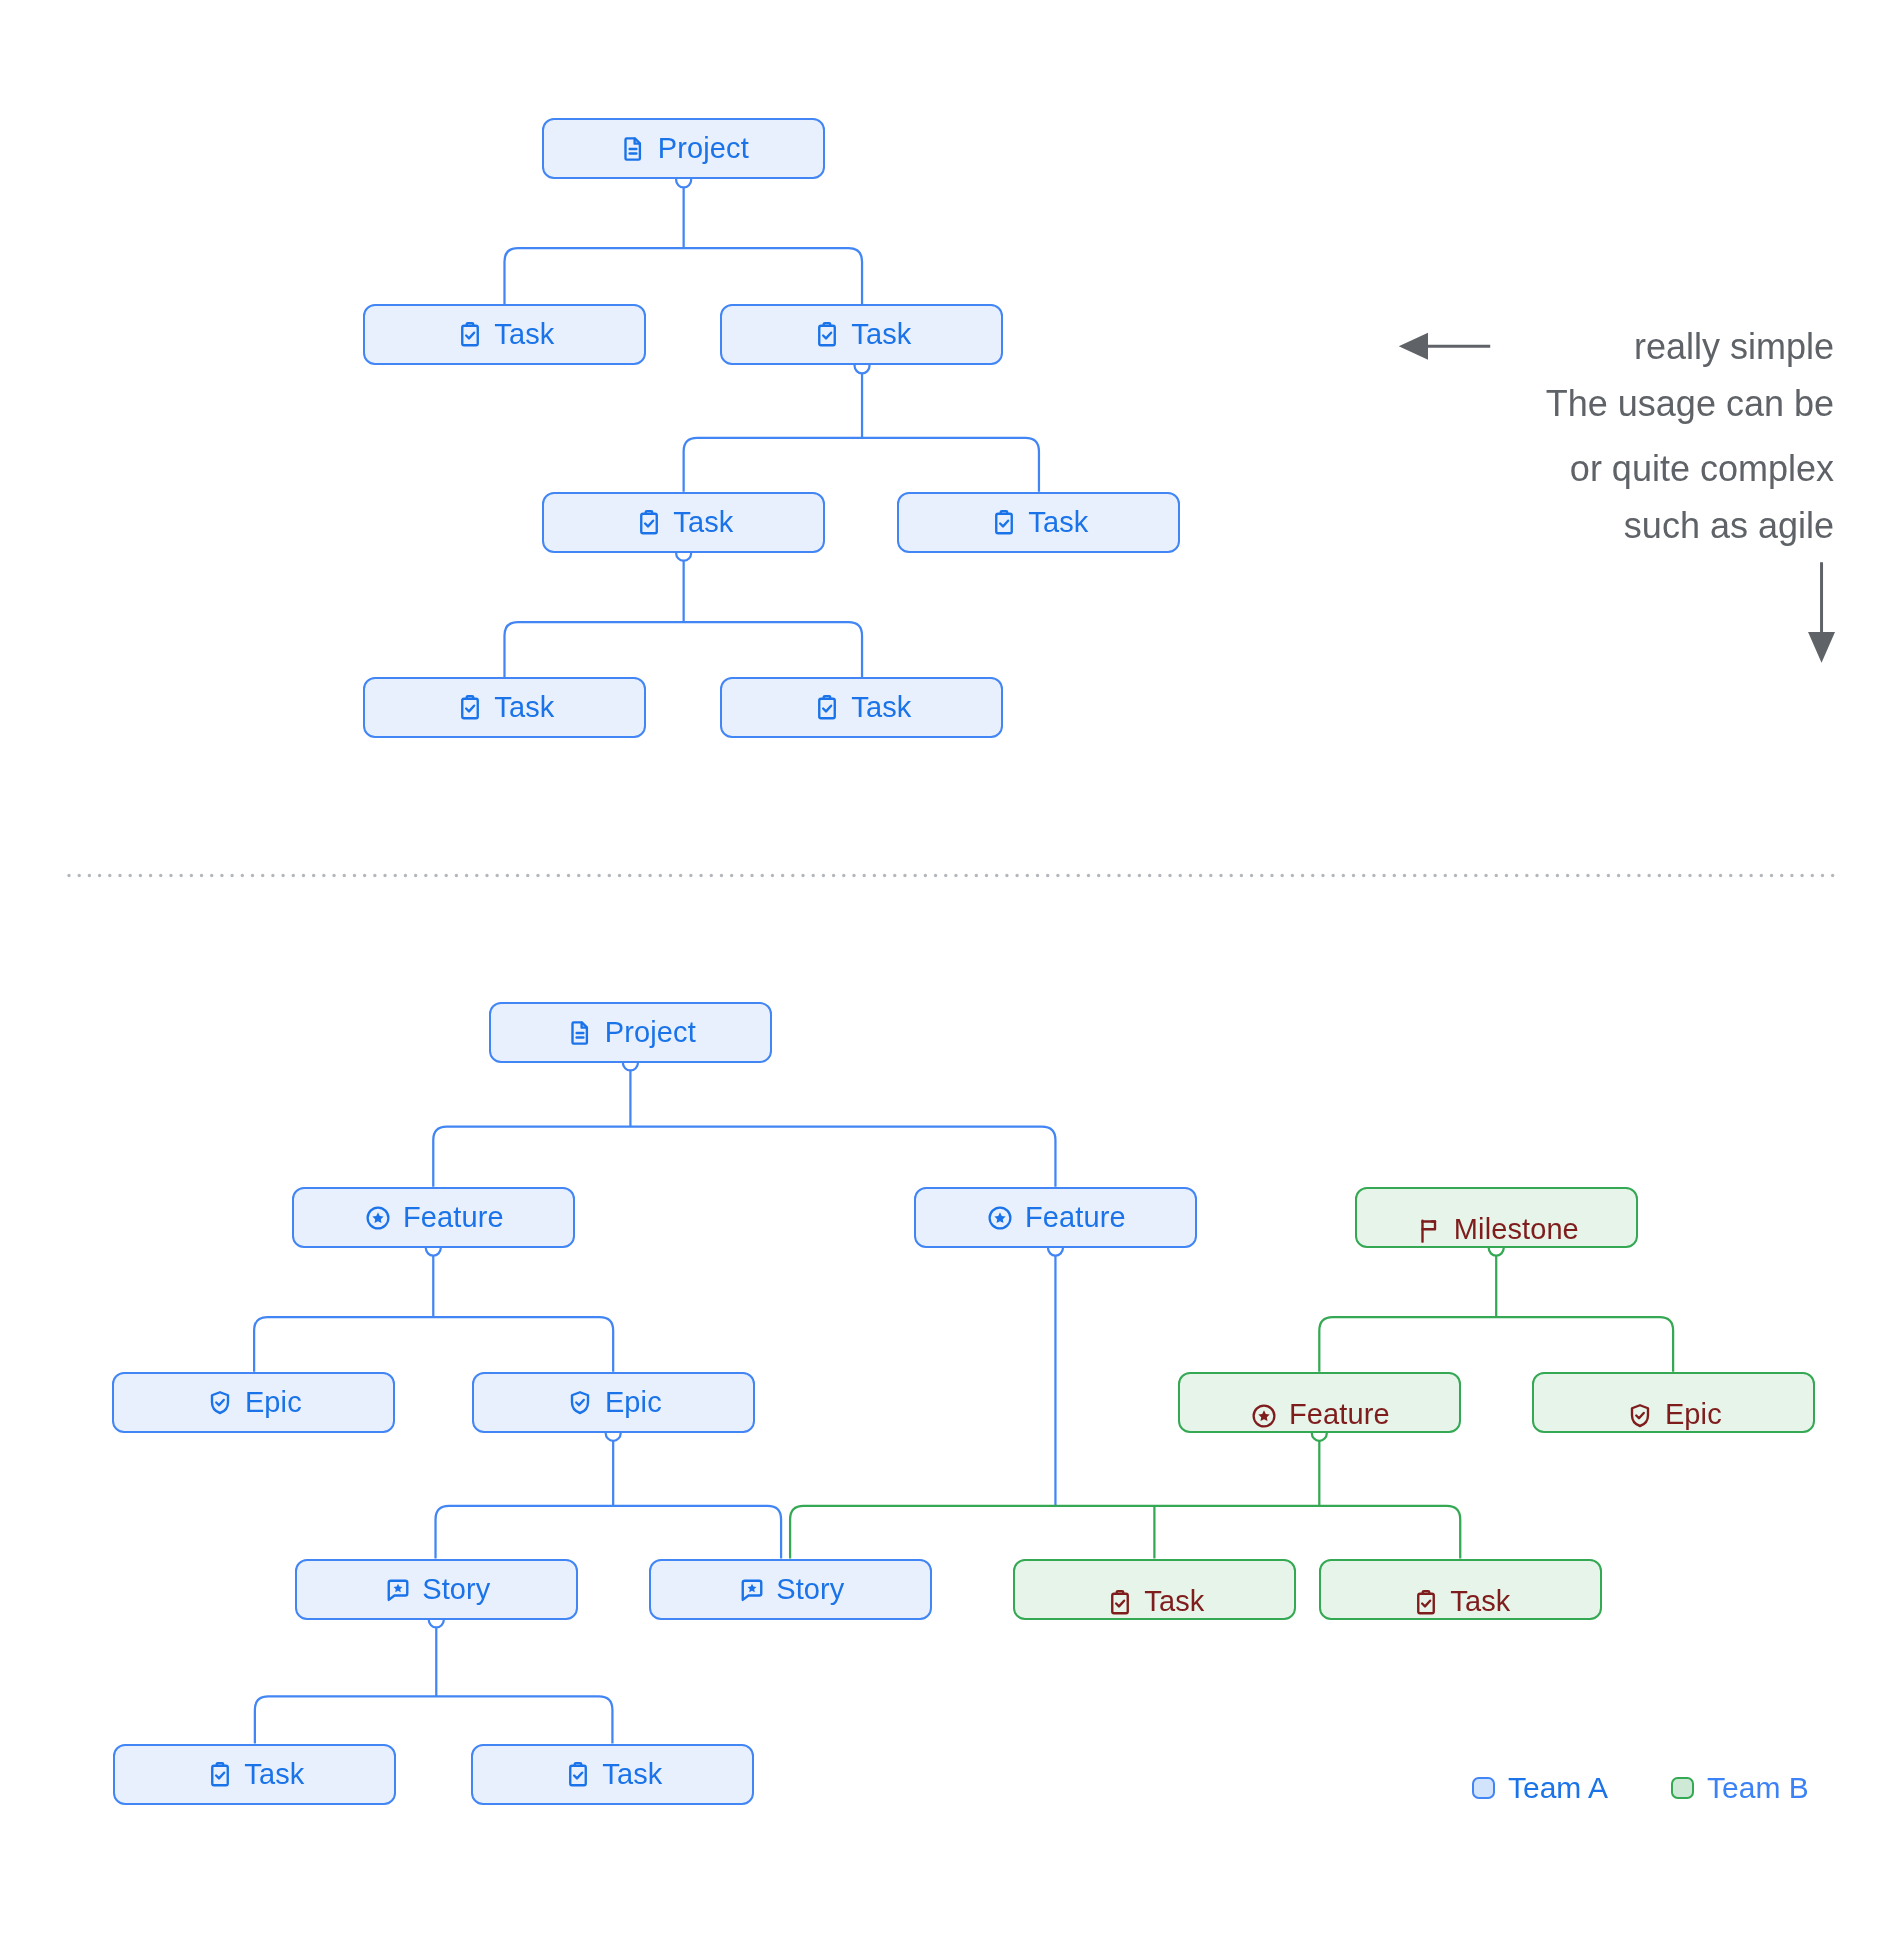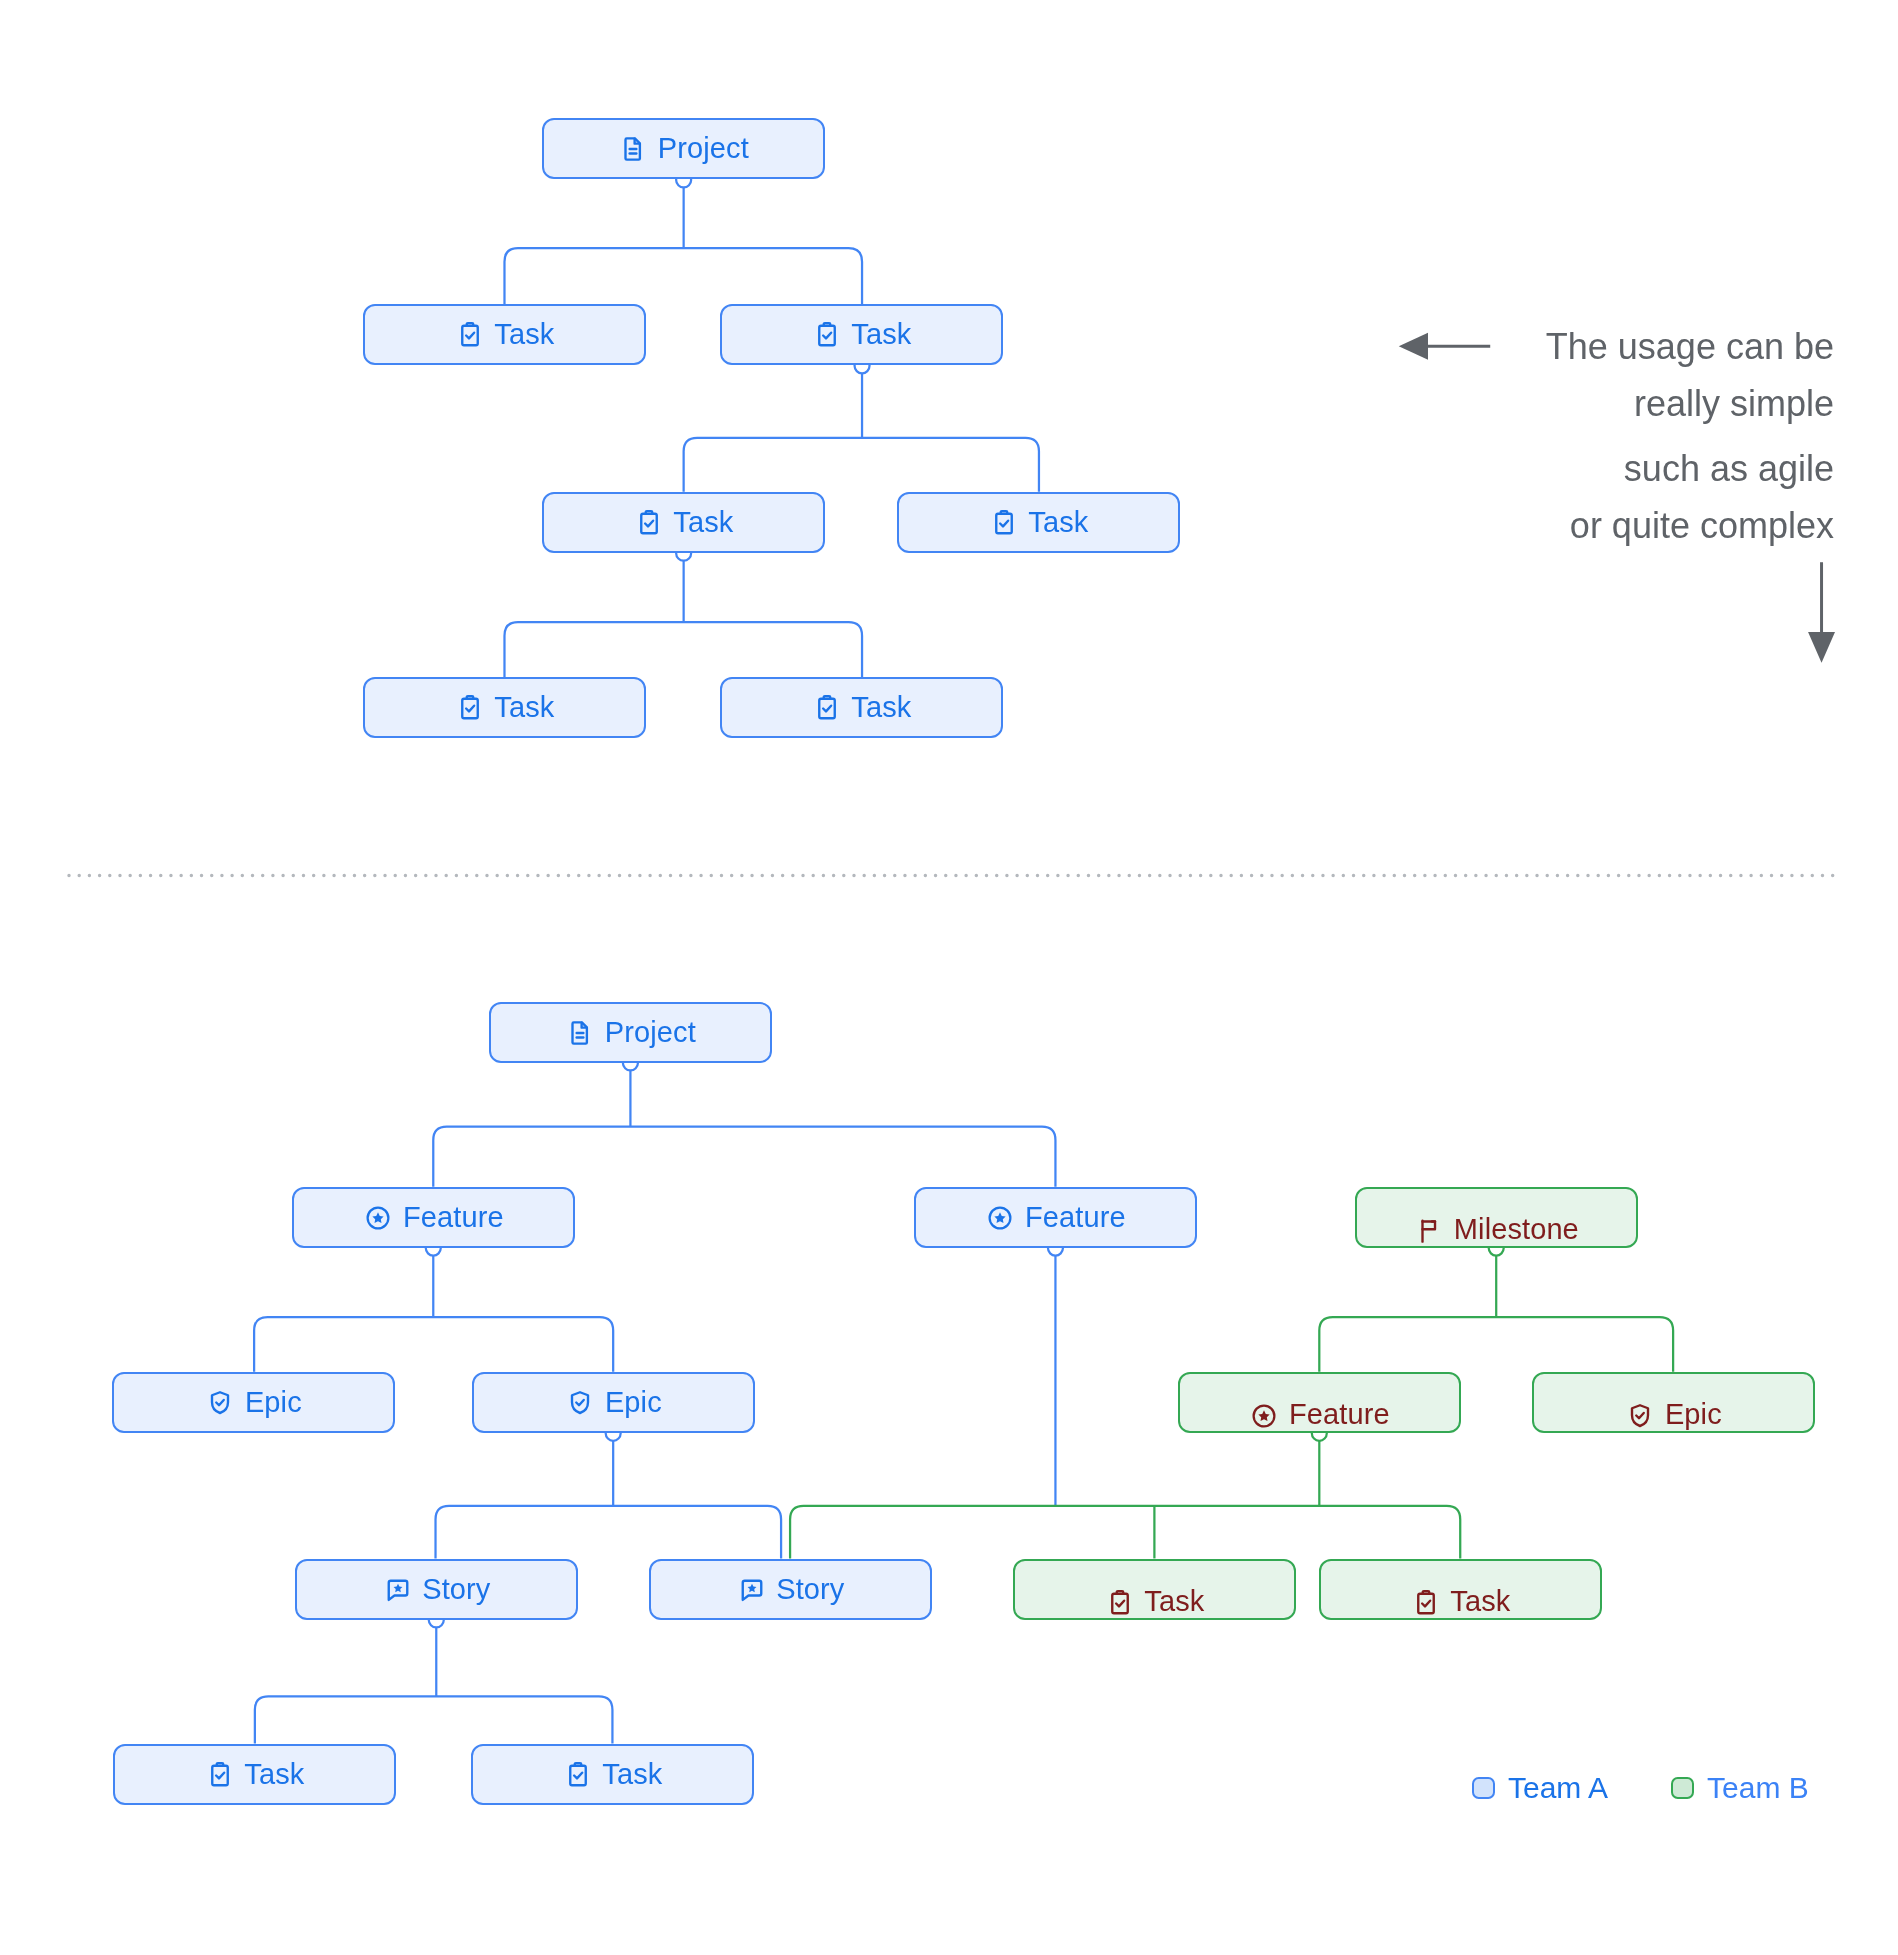--- a/index.html
+++ b/index.html
@@ -205,26 +205,26 @@
   </div>
   <div class="node team-a" style="left:720px;top:677px">
     <svg class="icon" viewBox="0 0 24 24">
         <use href="#ic-clipboard-check"></use>
       </svg>
     <span>Task</span>
   </div>
 
   <div class="annotation">
     <div class="ann-group">
+      <div>really simple</div>
       <div>The usage can be</div>
-      <div>really simple</div>
     </div>
     <div class="ann-group">
+      <div>or quite complex</div>
       <div>such as agile</div>
-      <div>or quite complex</div>
     </div>
   </div>
 
   <div class="node team-a" style="left:489px;top:1002px">
     <svg class="icon" viewBox="0 0 24 24">
         <use href="#ic-document"></use>
       </svg>
     <span>Project</span>
   </div>
   <div class="node team-a" style="left:292px;top:1187px">

